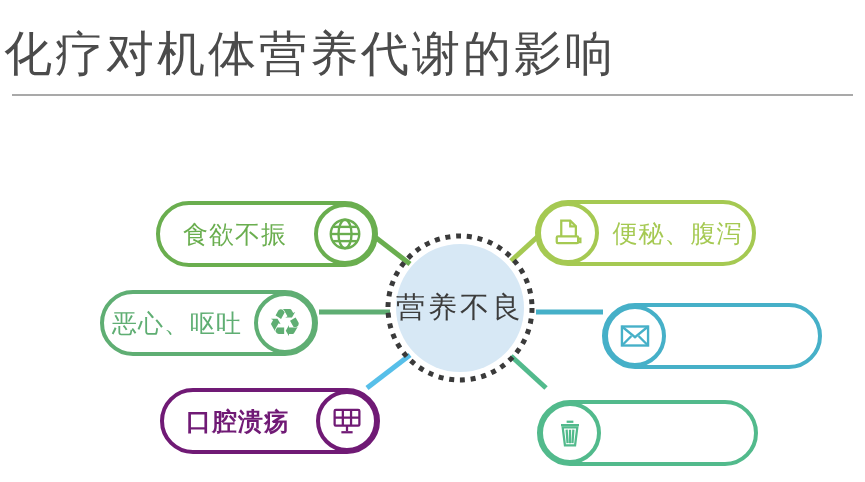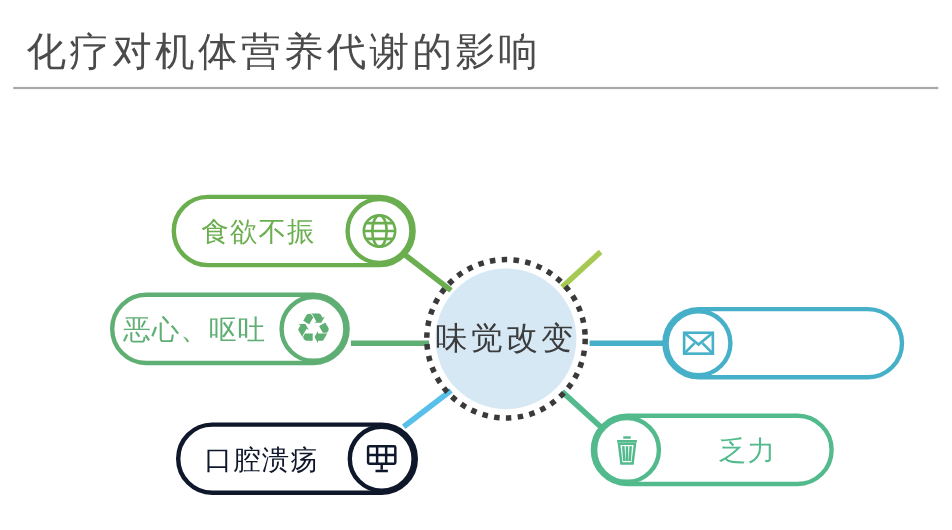--- a/index.html
+++ b/index.html
@@ -4,22 +4,22 @@
 <style>
   html,body{margin:0;padding:0;}
   body{
     width:865px;height:482px;background:#ffffff;overflow:hidden;
     font-family:"Liberation Sans","DejaVu Sans",sans-serif;
   }
   .stage{position:relative;width:865px;height:482px;background:#fff;}
 
   
   .page-title{
-    margin:24px 0 0 24px;
-    font-size:36px;line-height:1.25;font-weight:500;
+    margin:24px 0 0 4px;
+    font-size:48px;line-height:1.25;font-weight:500;
     letter-spacing:3px;color:#4b4b4b;
   }
   .title-rule{
     margin:10px 12px 0 12px;height:0;
     border-top:2px solid #a9a9a9;
   }
 
   
   .overlay{position:absolute;left:0;top:0;width:865px;height:482px;}
   .overlay line{stroke:currentColor;stroke-width:5;}
@@ -32,21 +32,21 @@
     display:flex;align-items:center;justify-content:center;
   }
   .center-label{
     font-size:29px;font-weight:500;letter-spacing:3px;white-space:nowrap;
   }
 
   
   .pill{
     position:absolute;height:66px;box-sizing:border-box;
     background:#fff;border:4px solid currentColor;border-radius:33px;
-    display:flex;align-items:center;justify-content:center;
+    display:flex;align-items:center;justify-content:center;margin-top:24px;
   }
   .pill-label{
     font-size:25px;letter-spacing:1px;white-space:nowrap;color:currentColor;
   }
   .pill.left{padding-right:64px;}
   .pill.right{padding-left:64px;}
   .badge{
     position:absolute;top:calc(50% - 31px);width:62px;height:62px;
     box-sizing:border-box;border:4px solid currentColor;border-radius:50%;
     display:flex;align-items:center;justify-content:center;background:transparent;
@@ -71,21 +71,21 @@
     <line x1="366" y1="206" x2="410" y2="240" style="color: rgb(106, 174, 79);"></line>
     <line x1="319" y1="288" x2="390" y2="288" style="color: rgb(95, 174, 115);"></line>
     <line x1="367" y1="364" x2="410" y2="331" style="color: rgb(87, 191, 233);"></line>
     <line x1="546" y1="205" x2="511" y2="237" style="color: rgb(165, 201, 82);"></line>
     <line x1="536" y1="288" x2="603" y2="288" style="color: rgb(70, 176, 200);"></line>
     <line x1="546" y1="364" x2="511" y2="332" style="color: rgb(82, 186, 140);"></line>
     <circle class="ring" cx="460" cy="284" r="72" stroke-dasharray="5 5.8" style="color: rgb(58, 58, 58);"></circle>
   </svg>
 
   <div class="center-disc" style="color: rgb(215, 232, 245);">
-    <span class="center-label" style="color: rgb(60, 60, 60);">味觉改变</span>
+    <span class="center-label" style="color: rgb(60, 60, 60);">营养不良</span>
   </div>
 
   <div class="pill left" style="left: 156px; top: 153px; width: 222px; color: rgb(106, 174, 79);">
     <span class="pill-label">食欲不振</span>
     <span class="badge">
       <svg viewBox="0 0 32 32" width="38" height="38" fill="none" stroke="currentColor" stroke-width="2">
         <circle cx="16" cy="16" r="12"></circle>
         <ellipse cx="16" cy="16" rx="5.5" ry="12"></ellipse>
         <line x1="4" y1="16" x2="28" y2="16"></line>
         <line x1="6" y1="10" x2="26" y2="10"></line>
@@ -94,50 +94,60 @@
     </span>
   </div>
 
   <div class="pill left" style="left: 100px; top: 242px; width: 218px; color: rgb(95, 174, 115);">
     <span class="pill-label">恶心、呕吐</span>
     <span class="badge">
       <span class="glyph-icon">♻</span>
     </span>
   </div>
 
-  <div class="pill left" style="left: 160px; top: 360px; width: 220px; color: #0f172a;">
+  <div class="pill left" style="left: 160px; top: 340px; width: 220px; color: #701a75; font-weight: bold;">
     <span class="pill-label">口腔溃疡</span>
     <span class="badge">
       <svg viewBox="0 0 32 32" width="36" height="36" fill="none" stroke="currentColor" stroke-width="2">
         <rect x="5" y="6" width="22" height="14" rx="1"></rect>
         <line x1="5" y1="13" x2="27" y2="13"></line>
         <line x1="12.3" y1="6" x2="12.3" y2="20"></line>
         <line x1="19.6" y1="6" x2="19.6" y2="20"></line>
         <line x1="16" y1="20" x2="16" y2="25"></line>
         <line x1="11" y1="26" x2="21" y2="26"></line>
       </svg>
     </span>
   </div>
 
+  <div class="pill right" style="left: 535px; top: 152px; width: 221px; color: rgb(165, 201, 82);">
+    <span class="badge">
+      <svg viewBox="0 0 32 32" width="36" height="36" fill="none" stroke="currentColor" stroke-width="2">
+        <path d="M10 19 V5 h8 l5 5 v9"></path>
+        <path d="M18 5 v5 h5"></path>
+        <rect x="6" y="19" width="19" height="6" rx="1"></rect>
+        <path d="M25 21 h2 v3 h-2"></path>
+      </svg>
+    </span>
+    <span class="pill-label">便秘、腹泻</span>
+  </div>
 
   <div class="pill right" style="left: 602px; top: 255px; width: 220px; color: rgb(70, 176, 200);">
     <span class="badge">
       <svg viewBox="0 0 32 32" width="38" height="38" fill="none" stroke="currentColor" stroke-width="2">
         <rect x="5" y="8" width="22" height="16"></rect>
         <path d="M5 8 L16 17 L27 8"></path>
         <path d="M5 24 l8-8 M27 24 l-8-8"></path>
       </svg>
     </span>
   </div>
 
   <div class="pill right" style="left: 537px; top: 352px; width: 221px; color: rgb(82, 186, 140);">
     <span class="badge">
       <svg viewBox="0 0 32 32" width="36" height="36" fill="none" stroke="currentColor" stroke-width="2">
         <path d="M13 6 h6"></path>
         <path d="M8 9 h16"></path>
         <path d="M9.5 11 L11.5 27 H20.5 L22.5 11 Z"></path>
         <path d="M13 13 l0.8 12 M16 13 v12 M19 13 l-0.8 12"></path>
       </svg>
     </span>
-    <span class="pill-label">乏力</span>
   </div>
 
 </div>
 
 </body></html>

